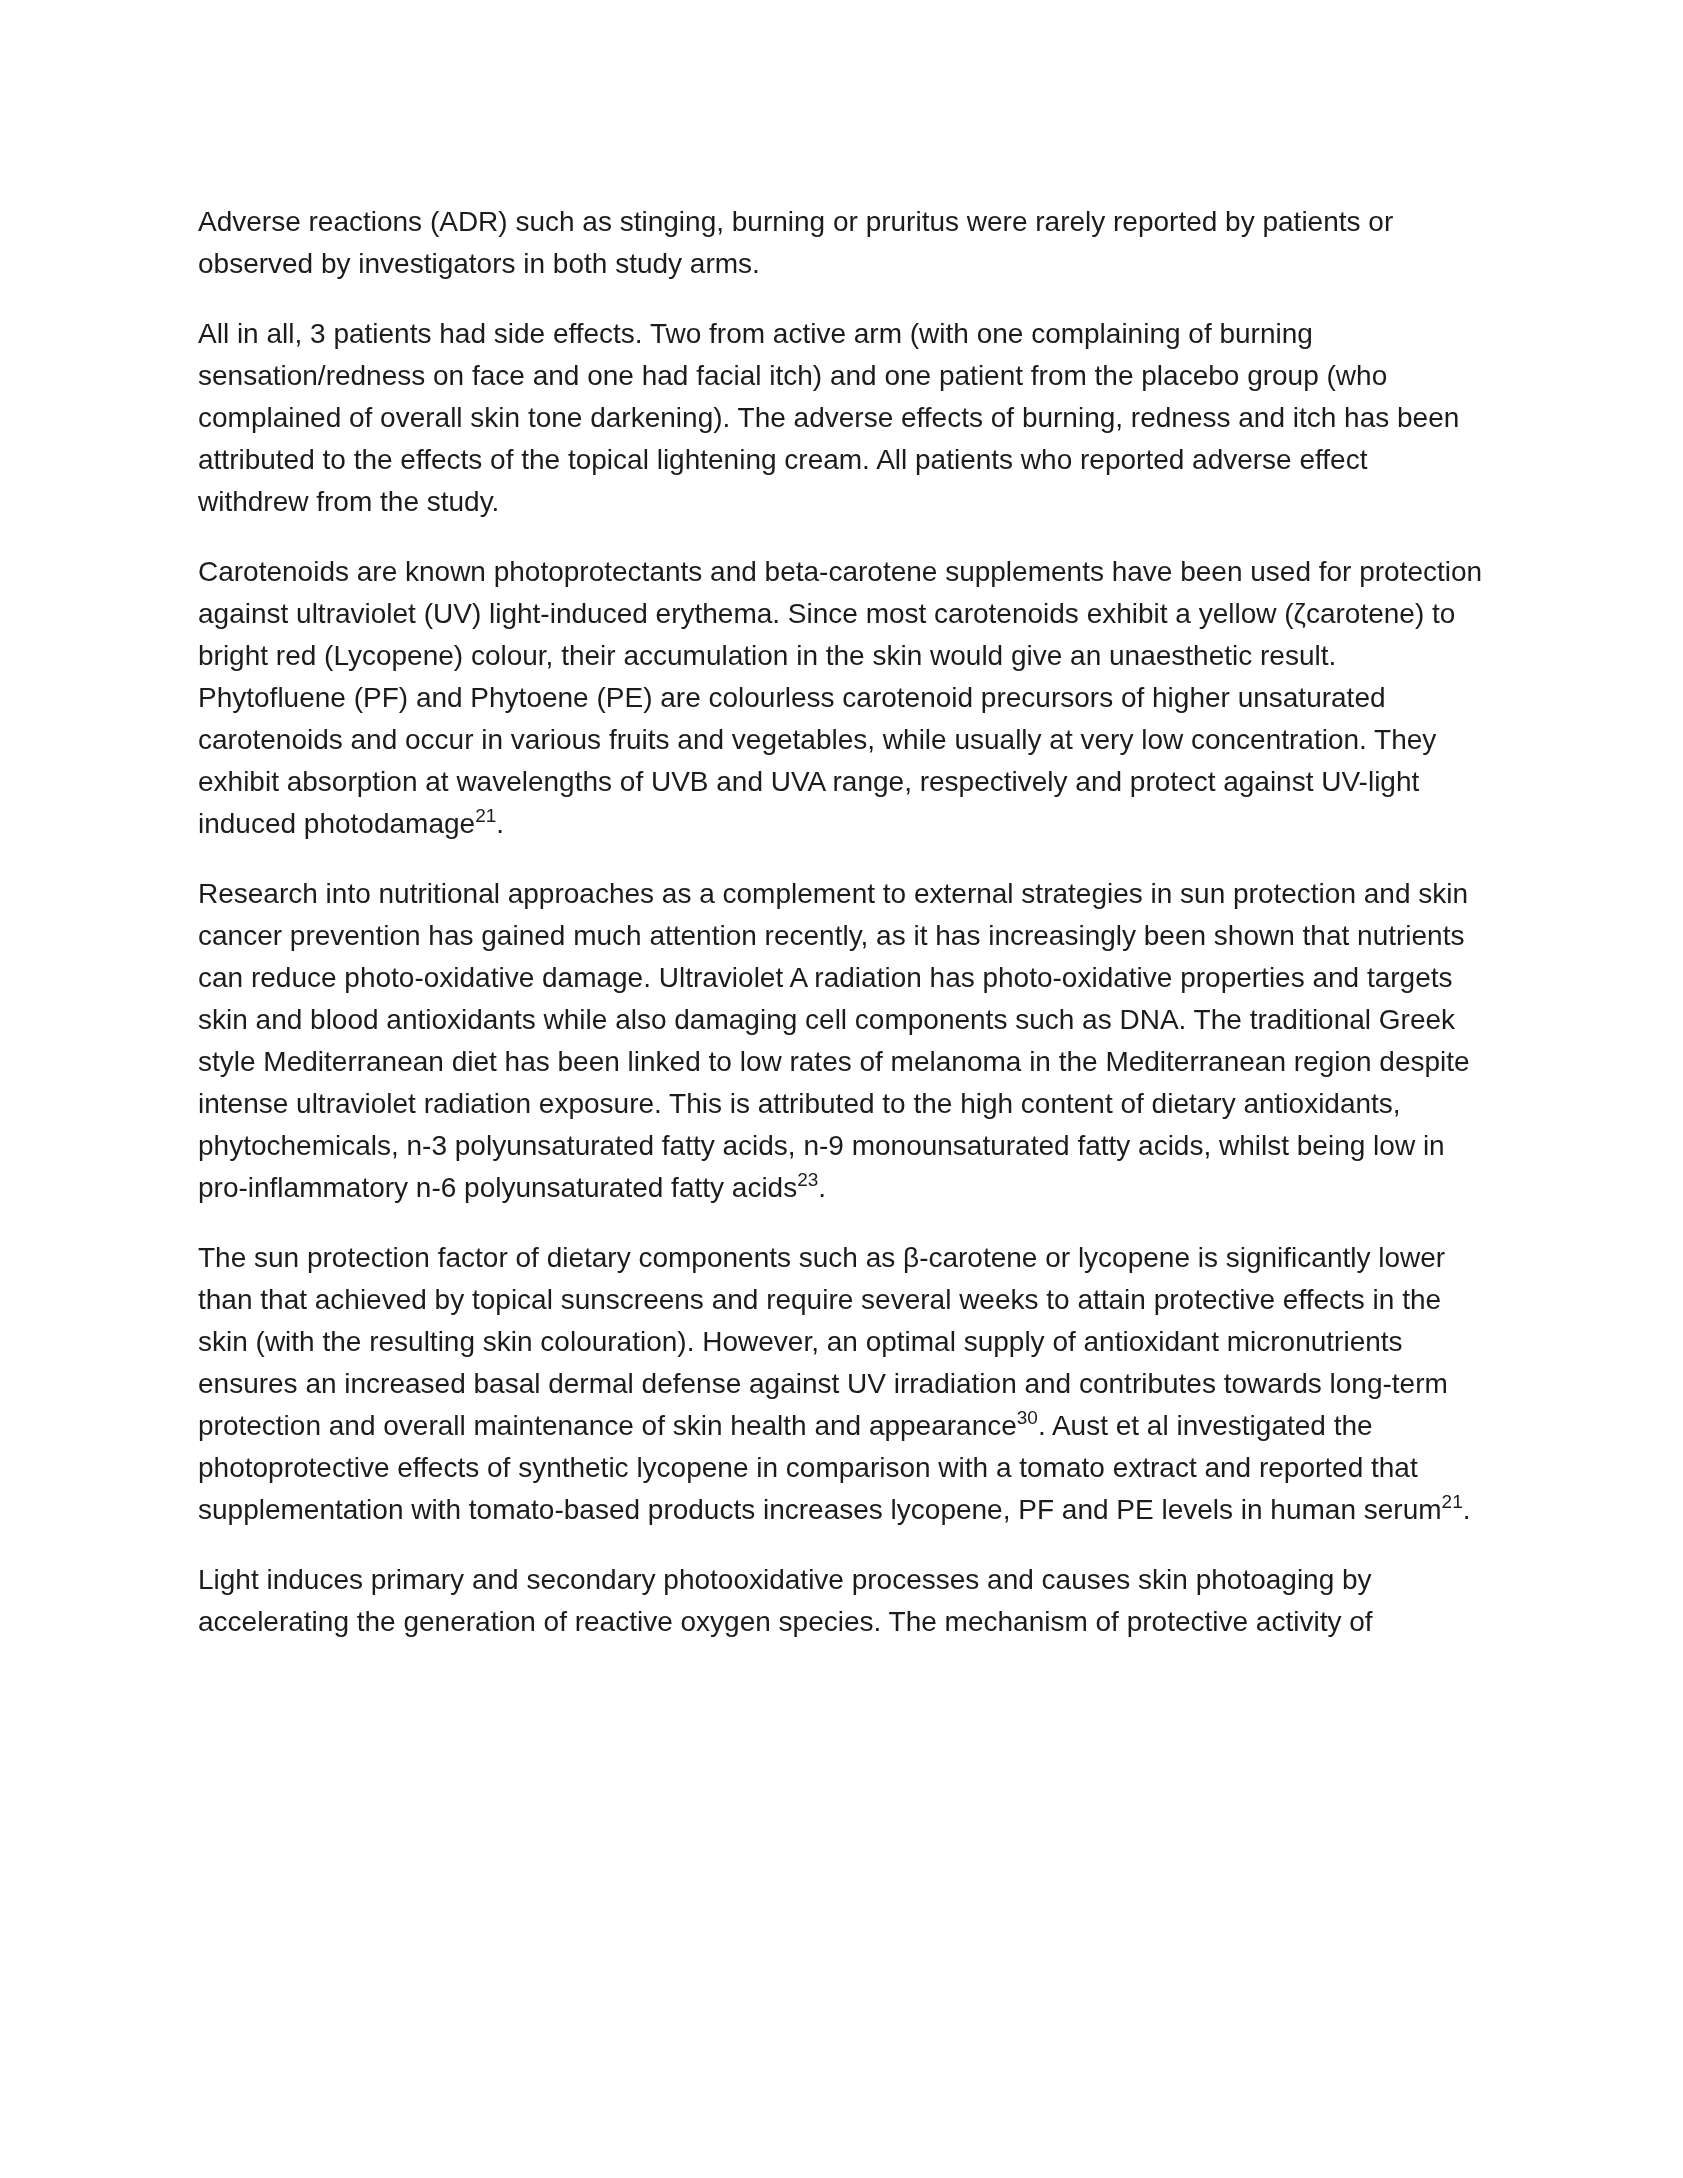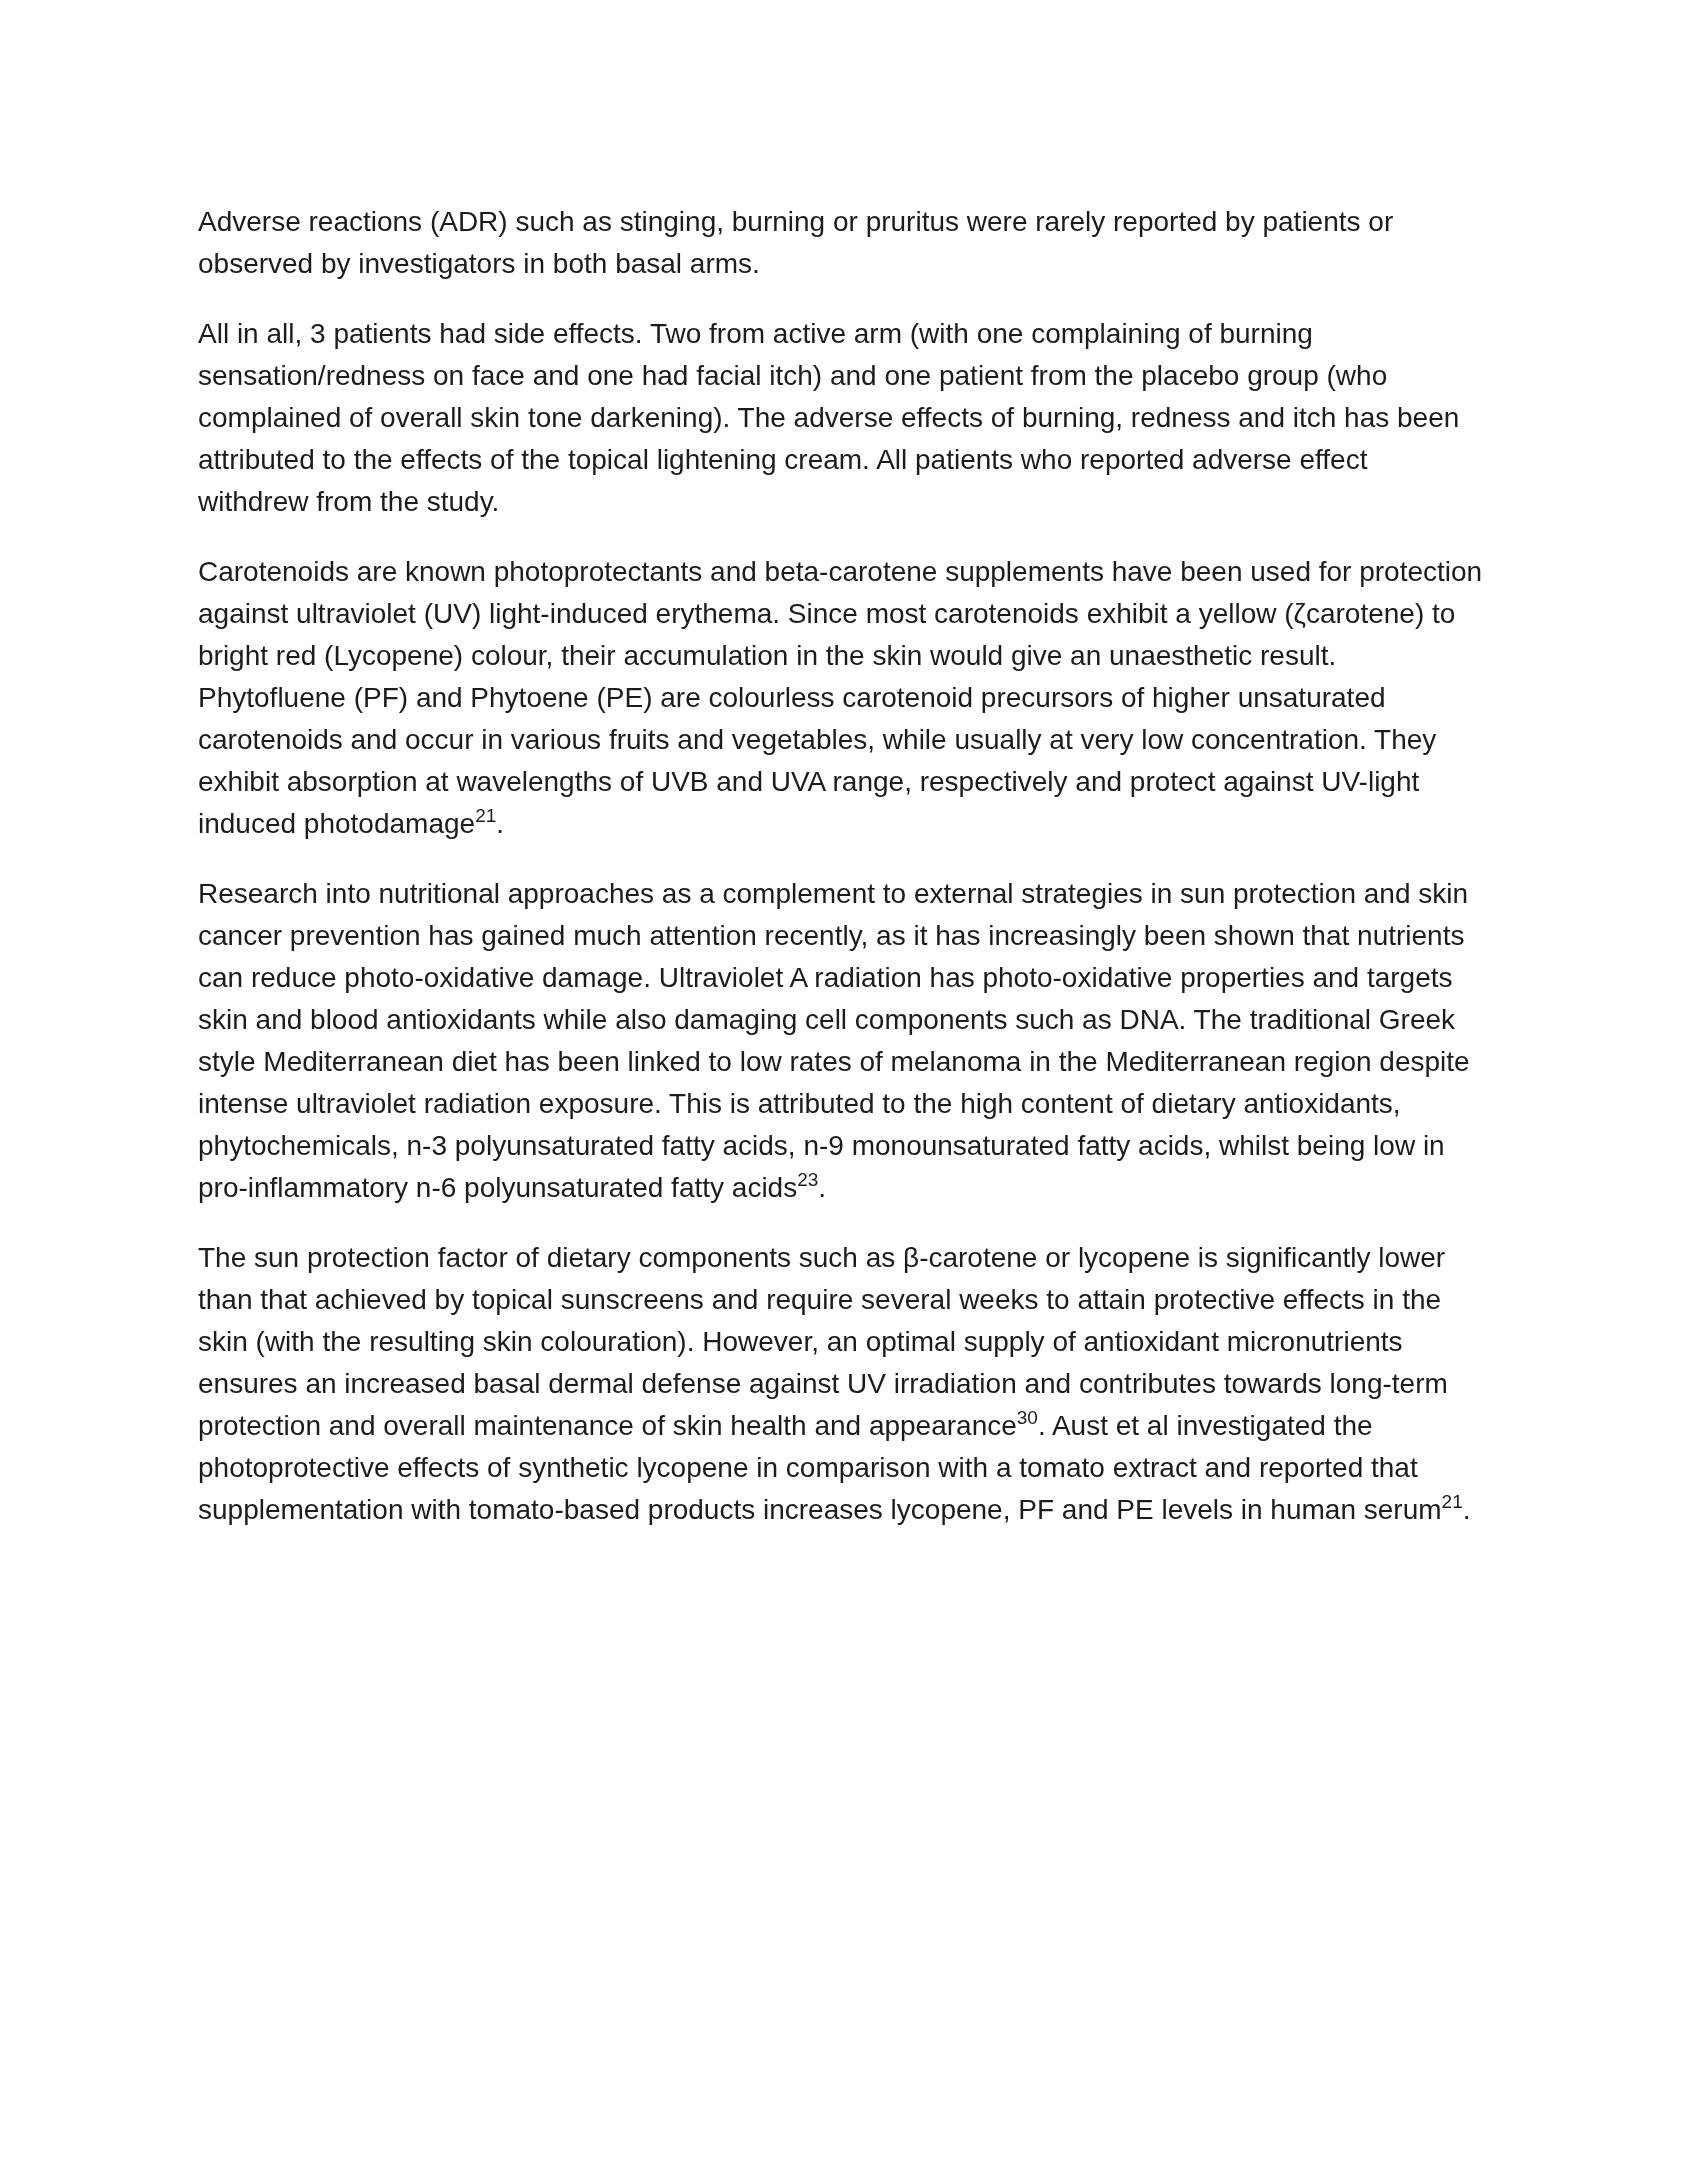--- a/index.html
+++ b/index.html
@@ -46,21 +46,21 @@
     top: -11px;
   }
 </style>
 </head>
 <body>
 
 <div class="page">
 
 
   <p class="para">Adverse reactions (ADR) such as stinging, burning or pruritus were rarely reported by patients or
-observed by investigators in both basal arms.</p>
+observed by investigators in both study arms.</p>
 
   <p class="para">All in all, 3 patients had side effects. Two from active arm (with one complaining of burning
 sensation/redness on face and one had facial itch) and one patient from the placebo group (who
 complained of overall skin tone darkening).  The adverse effects of burning, redness and itch has been
 attributed to the effects of the topical lightening cream.  All patients who reported adverse effect
 withdrew from the study.</p>
 
 
 
   <p class="para"><span>Carotenoids are known photoprotectants and beta-carotene supplements have been used for protection
@@ -81,15 +81,17 @@
 pro-inflammatory n-6 polyunsaturated fatty acids</span><sup class="cite">23</sup><span>.</span></p>
 
   <p class="para"><span>The sun protection factor of dietary components such as β-carotene or lycopene is significantly lower
 than that achieved by topical sunscreens and require several weeks to attain protective effects in the
 skin (with the resulting skin colouration). However, an optimal supply of antioxidant micronutrients
 ensures an increased basal dermal defense against UV irradiation and contributes towards long-term
 protection and overall maintenance of skin health and appearance</span><sup class="cite">30</sup><span>. Aust et al investigated the
 photoprotective effects of synthetic lycopene in comparison with a tomato extract and reported that
 supplementation with tomato-based products increases lycopene, PF and PE levels in human serum</span><sup class="cite">21</sup><span>.</span></p>
 
+  <p class="para">Light induces primary and secondary photooxidative processes and causes skin photoaging by
+accelerating the generation of reactive oxygen species. The mechanism of protective activity of</p>
 
 </div>
 
 
 </body></html>

